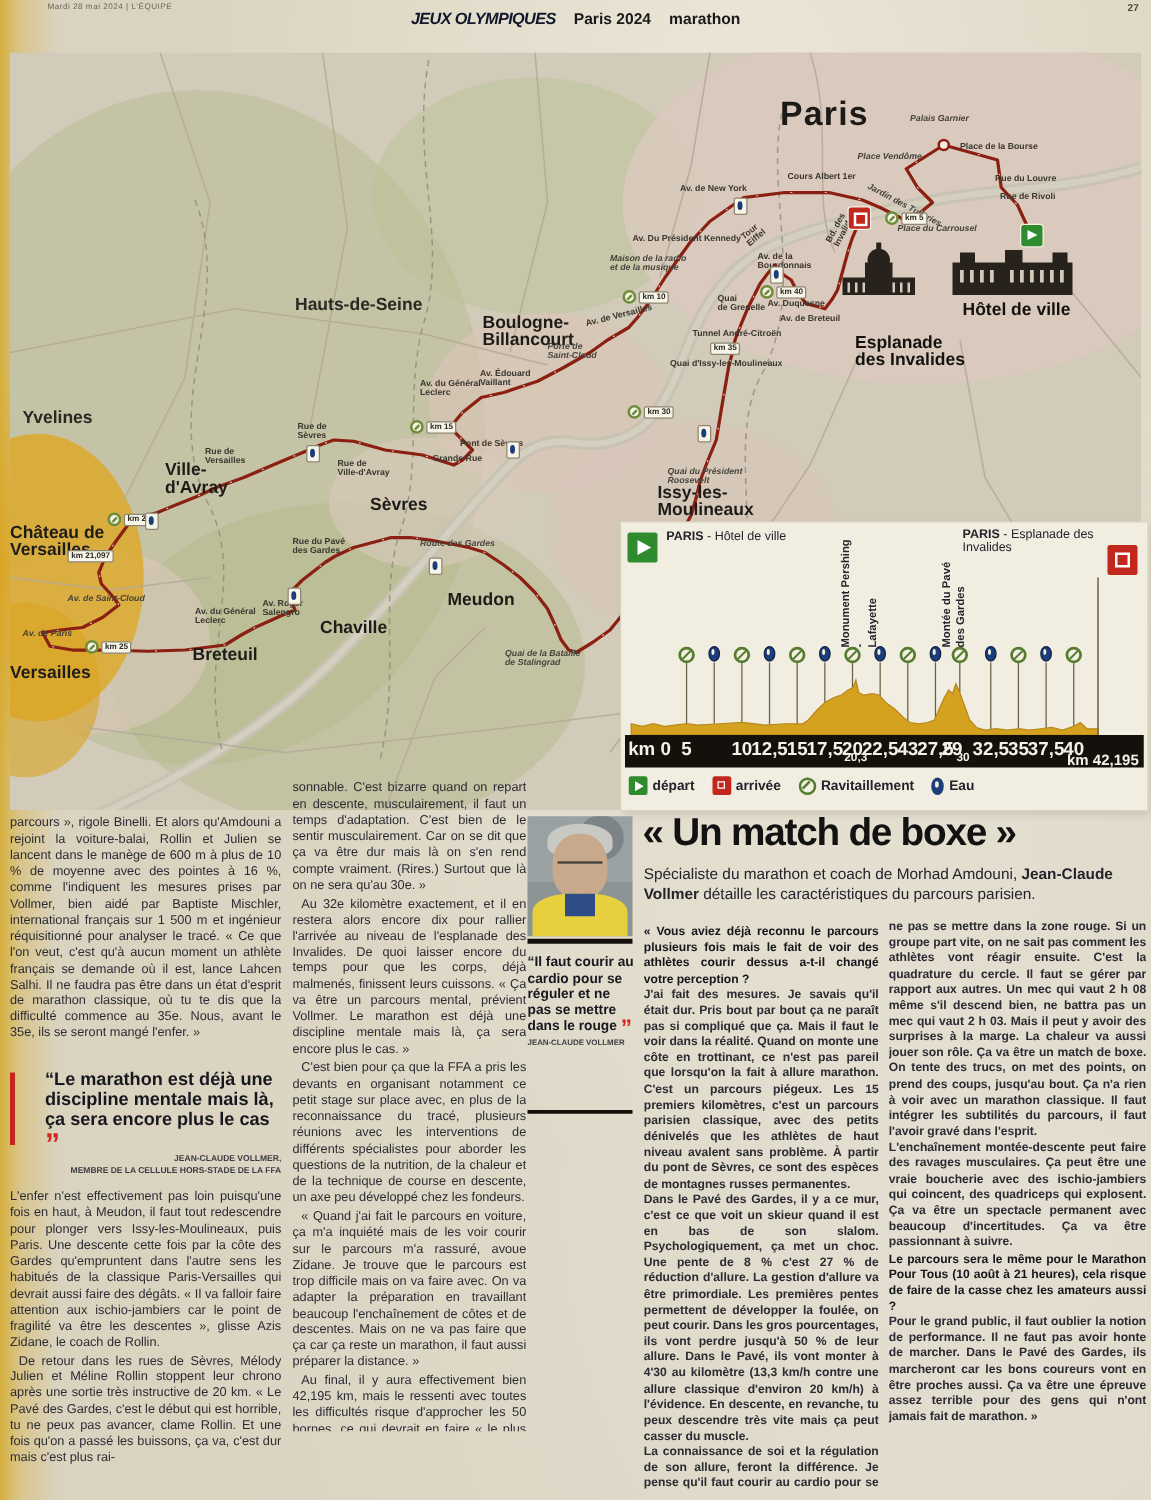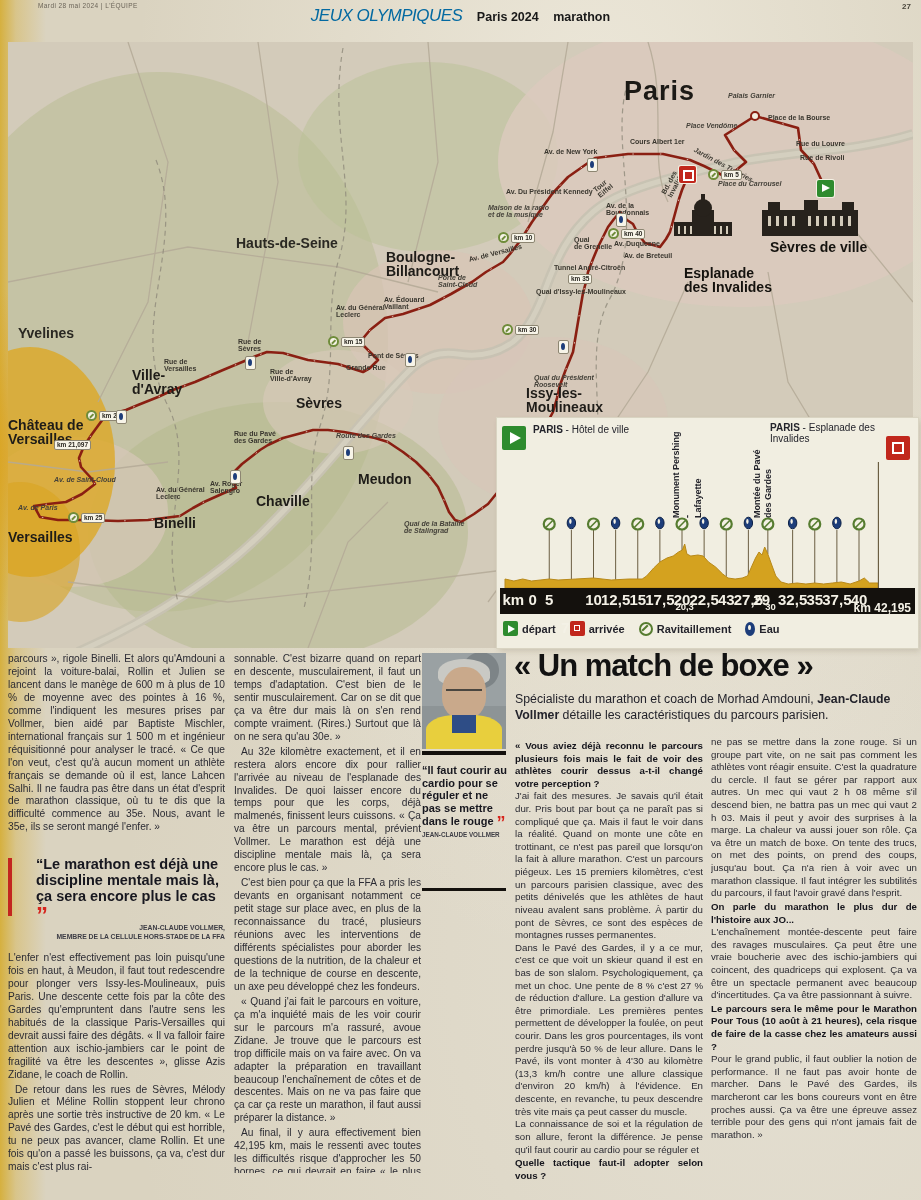--- a/index.html
+++ b/index.html
@@ -9,22 +9,22 @@
       radial-gradient(ellipse at 4% 38%, rgba(221,160,24,.75) 0%, rgba(221,160,24,0) 16%),
       linear-gradient(90deg, rgba(213,170,40,.85) 0px, rgba(213,170,40,.35) 16px, rgba(213,170,40,0) 46px),
       radial-gradient(ellipse at 65% 12%, #ece7d9 0%, rgba(236,231,217,0) 55%),
       radial-gradient(ellipse at 85% 80%, #e4dfd2 0%, rgba(228,223,210,0) 60%),
       #dad3c0;}
   .abs{position:absolute;}
   
   #masthead{left:38px;top:2px;font-size:6.5px;color:#6b6458;letter-spacing:.4px;}
   #pagenum{right:10px;top:2px;font-size:8px;font-weight:bold;color:#4a463c;}
   #sectionbar{left:0;top:6px;width:921px;text-align:center;}
-  #section-title{display:inline-block;font-size:17px;font-weight:normal;font-style:italic;
-    color:#0369a1;letter-spacing:-.5px;}
+  #section-title{display:inline-block;font-size:13px;font-weight:bold;font-style:italic;
+    color:#0f172a;letter-spacing:-.5px;}
   .section-sub{display:inline-block;font-size:12.5px;font-weight:bold;color:#191919;margin-left:10px;}
   
   #map{left:8px;top:42px;width:905px;height:606px;}
   #map svg{position:absolute;left:0;top:0;}
   .mlabel{position:absolute;white-space:pre-line;color:#23211c;line-height:1.02;transform-origin:left top;}
   .reg-xl{font-size:27px;font-weight:bold;letter-spacing:1px;color:#1c1a16;}
   .reg{font-size:14px;font-weight:bold;color:#2a2822;}
   .city{font-size:14px;font-weight:bold;color:#1e1c18;}
   .poi{font-size:14px;font-weight:bold;color:#14120e;}
   .st{font-size:7px;font-weight:bold;color:#3a372f;}
@@ -72,21 +72,21 @@
   .lg-ravito{width:14px;height:14px;border-radius:50%;background:#f4f1e4;border:2.5px solid #567c30;box-sizing:border-box;position:relative;}
   .lg-ravito::after{content:"";position:absolute;left:0;top:3.5px;width:8px;height:2px;background:#567c30;transform:rotate(-45deg);}
   .lg-eau{width:10px;height:14px;border-radius:50%;background:#1d3d7a;position:relative;}
   .lg-eau::after{content:"";position:absolute;left:3px;top:3px;width:2.5px;height:5px;border-radius:50%;background:#f4f1e4;}
   
   .col{position:absolute;text-align:justify;font-size:10.2px;line-height:1.27;color:#2b2b33;overflow:hidden;}
   .col .para{margin:0 0 2px 0;text-indent:7px;}
   .col .para:first-child{text-indent:0;}
   #col1{left:8px;top:653px;width:217px;height:196px;}
   #col1b{left:8px;top:952px;width:217px;height:243px;}
-  #col2{left:234px;top:653px;width:187px;height:520px;}
+  #col2{left:234px;top:625px;width:187px;height:520px;}
   #pullquote{left:8px;top:856px;width:217px;height:90px;}
   #pullquote .bar{position:absolute;left:0;top:2px;width:4px;height:58px;background:#c3251f;}
   #pullquote .qtext{margin-left:28px;font-size:14.5px;font-weight:bold;line-height:1.12;color:#17171f;}
   #pullquote .qmark{color:#d6251d;font-size:24px;line-height:0;vertical-align:-6px;font-weight:bold;}
   #pullquote .attr{margin-top:3px;text-align:right;font-size:6.8px;font-weight:bold;color:#3c3c44;line-height:1.3;}
   
   #photo{left:422px;top:653px;width:84px;height:96px;background:
      radial-gradient(circle at 70% 18%, #7d8487 0 18%, rgba(0,0,0,0) 19%),
      linear-gradient(180deg,#9aa1a3 0 55%,#8d9496 55% 100%);overflow:hidden;}
   #photo .head{position:absolute;left:20px;top:14px;width:44px;height:52px;border-radius:46% 46% 42% 42%;background:#c9a98b;}
@@ -96,21 +96,21 @@
   #photo .collar{position:absolute;left:30px;top:62px;width:24px;height:18px;background:#2e4d86;}
   .hrule{position:absolute;background:#14110d;}
   #photoquote{left:422px;top:764px;width:86px;}
   #photoquote .t{font-size:11px;font-weight:bold;line-height:1.15;color:#17171f;}
   #photoquote .qmark{color:#d6251d;font-size:18px;line-height:0;vertical-align:-4px;font-weight:bold;}
   #photoquote .attr{margin-top:4px;font-size:6.3px;font-weight:bold;color:#3c3c44;}
   #iv-headline{left:514px;top:648px;width:404px;font-size:31px;font-weight:bold;letter-spacing:-1px;color:#121212;}
   #iv-sub{left:515px;top:692px;width:402px;font-size:12.3px;line-height:1.28;color:#23232b;}
   #iv-sub b{font-weight:bold;}
   .ivcol{position:absolute;text-align:justify;font-size:9.7px;line-height:1.3;color:#2b2b33;overflow:hidden;}
-  .ivcol .para{margin:0;}
+  .ivcol .para{margin:0;font-weight:bold;}
   .ivcol .q{font-weight:bold;color:#15151c;margin-top:1px;}
   #ivA{left:515px;top:739px;width:188px;height:456px;}
   #ivB{left:711px;top:736px;width:206px;height:434px;}
 </style>
 </head>
 <body>
 
 <div class="abs" id="masthead">Mardi 28 mai 2024 | L'ÉQUIPE</div>
 <div class="abs" id="pagenum">27</div>
 <div class="abs" id="sectionbar">
@@ -198,26 +198,26 @@
       <div class="mlabel reg" style="left: 228px; top: 194px;">Hauts-de-Seine</div>
       <div class="mlabel reg" style="left: 10px; top: 284px;">Yvelines</div>
       <div class="mlabel city" style="left: 378px; top: 208px;">Boulogne-
 Billancourt</div>
       <div class="mlabel city" style="left: 518px; top: 344px;">Issy-les-
 Moulineaux</div>
       <div class="mlabel city" style="left: 288px; top: 354px;">Sèvres</div>
       <div class="mlabel city" style="left: 124px; top: 326px;">Ville-
 d'Avray</div>
       <div class="mlabel city" style="left: 248px; top: 452px;">Chaville</div>
-      <div class="mlabel city" style="left: 146px; top: 474px;">Binelli</div>
+      <div class="mlabel city" style="left: 146px; top: 474px;">Breteuil</div>
       <div class="mlabel city" style="left: 350px; top: 430px;">Meudon</div>
       <div class="mlabel city" style="left: 0px; top: 488px;">Versailles</div>
       <div class="mlabel city" style="left: 0px; top: 376px;">Château de
 Versailles</div>
-      <div class="mlabel poi" style="left: 762px; top: 198px;">Sèvres de ville</div>
+      <div class="mlabel poi" style="left: 762px; top: 198px;">Hôtel de ville</div>
       <div class="mlabel poi" style="left: 676px; top: 224px;">Esplanade
 des Invalides</div>
       <div class="mlabel sti" style="left: 720px; top: 50px;">Palais Garnier</div>
       <div class="mlabel st" style="left: 760px; top: 72px;">Place de la Bourse</div>
       <div class="mlabel sti" style="left: 678px; top: 80px;">Place Vendôme</div>
       <div class="mlabel st" style="left: 788px; top: 98px;">Rue du Louvre</div>
       <div class="mlabel st" style="left: 792px; top: 112px;">Rue de Rivoli</div>
       <div class="mlabel st" style="left: 622px; top: 96px;">Cours Albert 1er</div>
       <div class="mlabel st" style="left: 536px; top: 106px;">Av. de New York</div>
       <div class="mlabel st" style="left: 498px; top: 146px;">Av. Du Président Kennedy</div>
@@ -494,17 +494,16 @@
 </div>
 <div class="abs ivcol" id="ivA">
     <p class="para q">« Vous aviez déjà reconnu le parcours plusieurs fois mais le fait de voir des athlètes courir dessus a-t-il changé votre perception ?</p>
     <p class="para a">J'ai fait des mesures. Je savais qu'il était dur. Pris bout par bout ça ne paraît pas si compliqué que ça. Mais il faut le voir dans la réalité. Quand on monte une côte en trottinant, ce n'est pas pareil que lorsqu'on la fait à allure marathon. C'est un parcours piégeux. Les 15 premiers kilomètres, c'est un parcours parisien classique, avec des petits dénivelés que les athlètes de haut niveau avalent sans problème. À partir du pont de Sèvres, ce sont des espèces de montagnes russes permanentes.</p>
     <p class="para a">Dans le Pavé des Gardes, il y a ce mur, c'est ce que voit un skieur quand il est en bas de son slalom. Psychologiquement, ça met un choc. Une pente de 8 % c'est 27 % de réduction d'allure. La gestion d'allure va être primordiale. Les premières pentes permettent de développer la foulée, on peut courir. Dans les gros pourcentages, ils vont perdre jusqu'à 50 % de leur allure. Dans le Pavé, ils vont monter à 4'30 au kilomètre (13,3 km/h contre une allure classique d'environ 20 km/h) à l'évidence. En descente, en revanche, tu peux descendre très vite mais ça peut casser du muscle.</p>
     <p class="para a">La connaissance de soi et la régulation de son allure, feront la différence. Je pense qu'il faut courir au cardio pour se réguler et</p>
     <p class="para q">Quelle tactique faut-il adopter selon vous ?</p>
   </div>
 <div class="abs ivcol" id="ivB">
     <p class="para a">ne pas se mettre dans la zone rouge. Si un groupe part vite, on ne sait pas comment les athlètes vont réagir ensuite. C'est la quadrature du cercle. Il faut se gérer par rapport aux autres. Un mec qui vaut 2 h 08 même s'il descend bien, ne battra pas un mec qui vaut 2 h 03. Mais il peut y avoir des surprises à la marge. La chaleur va aussi jouer son rôle. Ça va être un match de boxe. On tente des trucs, on met des points, on prend des coups, jusqu'au bout. Ça n'a rien à voir avec un marathon classique. Il faut intégrer les subtilités du parcours, il faut l'avoir gravé dans l'esprit.</p>
-    <p class="para q">On parle du marathon le plus dur de l'histoire aux JO...</p>
     <p class="para a">L'enchaînement montée-descente peut faire des ravages musculaires. Ça peut être une vraie boucherie avec des ischio-jambiers qui coincent, des quadriceps qui explosent. Ça va être un spectacle permanent avec beaucoup d'incertitudes. Ça va être passionnant à suivre.</p>
     <p class="para q">Le parcours sera le même pour le Marathon Pour Tous (10 août à 21 heures), cela risque de faire de la casse chez les amateurs aussi ?</p>
     <p class="para a">Pour le grand public, il faut oublier la notion de performance. Il ne faut pas avoir honte de marcher. Dans le Pavé des Gardes, ils marcheront car les bons coureurs vont en être proches aussi. Ça va être une épreuve assez terrible pour des gens qui n'ont jamais fait de marathon. »</p>
   </div>
 
 </body></html>

